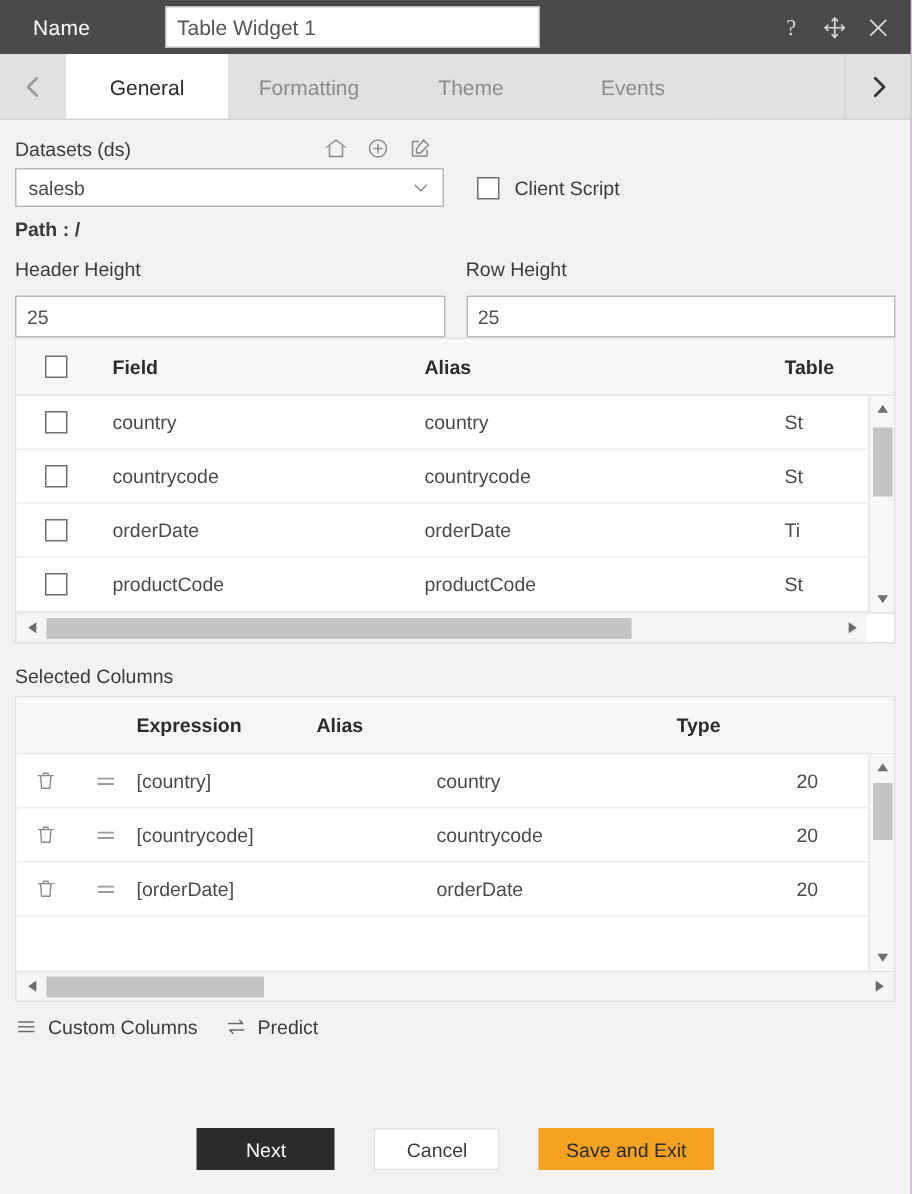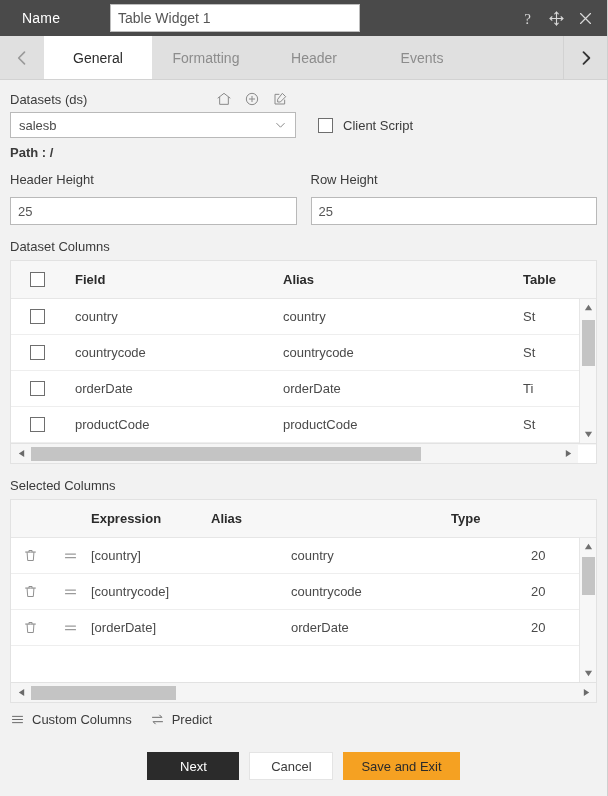--- a/index.html
+++ b/index.html
@@ -204,21 +204,21 @@
   .links {
     display: flex; align-items: center; gap: 18px;
     margin-top: 9px; font-size: 13px; color: #3b3b3b;
   }
   .link { display: flex; align-items: center; gap: 7px; cursor: pointer; }
   .link svg { display: block; color: #6a6a6a; }
 
   
   .footer {
     flex: 0 0 auto; padding: 14px 10px 16px;
-    display: flex; justify-content: center; align-items: center; gap: 10px;
+    display: flex; justify-content: center; align-items: center; gap: 26px;
     background: #f2f2f2;
   }
   .btn {
     height: 28px; min-width: 80px; padding: 0 18px;
     font-family: "Liberation Sans", sans-serif; font-size: 13px;
     border: none; cursor: pointer; outline: none;
     display: flex; align-items: center; justify-content: center;
   }
   .btn-next { background: #2b2b2b; color: #fff; min-width: 92px; }
   .btn-cancel { background: #ffffff; color: #3b3b3b; border: 1px solid #e4e4e4; min-width: 84px; }
@@ -258,21 +258,21 @@
 
   <div class="tabbar">
     <div class="tab-arrow">
       <svg width="20" height="20" viewBox="0 0 24 24" fill="none" stroke="currentColor" stroke-width="2" stroke-linecap="round" stroke-linejoin="round">
           <path d="M15 5l-7 7 7 7"></path>
         </svg>
     </div>
     <div class="tabs">
       <div class="tab active">General</div>
       <div class="tab">Formatting</div>
-      <div class="tab">Header</div>
+      <div class="tab">Theme</div>
       <div class="tab">Events</div>
     </div>
     <div class="tab-arrow right">
       <svg width="20" height="20" viewBox="0 0 24 24" fill="none" stroke="currentColor" stroke-width="2.2" stroke-linecap="round" stroke-linejoin="round">
           <path d="M9 5l7 7-7 7"></path>
         </svg>
     </div>
   </div>
 
   <div class="body">
@@ -325,21 +325,20 @@
       <div class="col">
         <span class="lbl">Header Height</span>
         <input class="txt" type="text" value="25" style="">
       </div>
       <div class="col">
         <span class="lbl">Row Height</span>
         <input class="txt" type="text" value="25" style="">
       </div>
     </div>
 
-    <div class="sect-title">Dataset Columns</div>
 
     <div class="grid">
       <div class="grid-head">
         <div class="c-chk">
           <span class="cbx"></span>
         </div>
         <div class="c-field">Field</div>
         <div class="c-alias">Alias</div>
         <div class="c-type">Table</div>
       </div>

